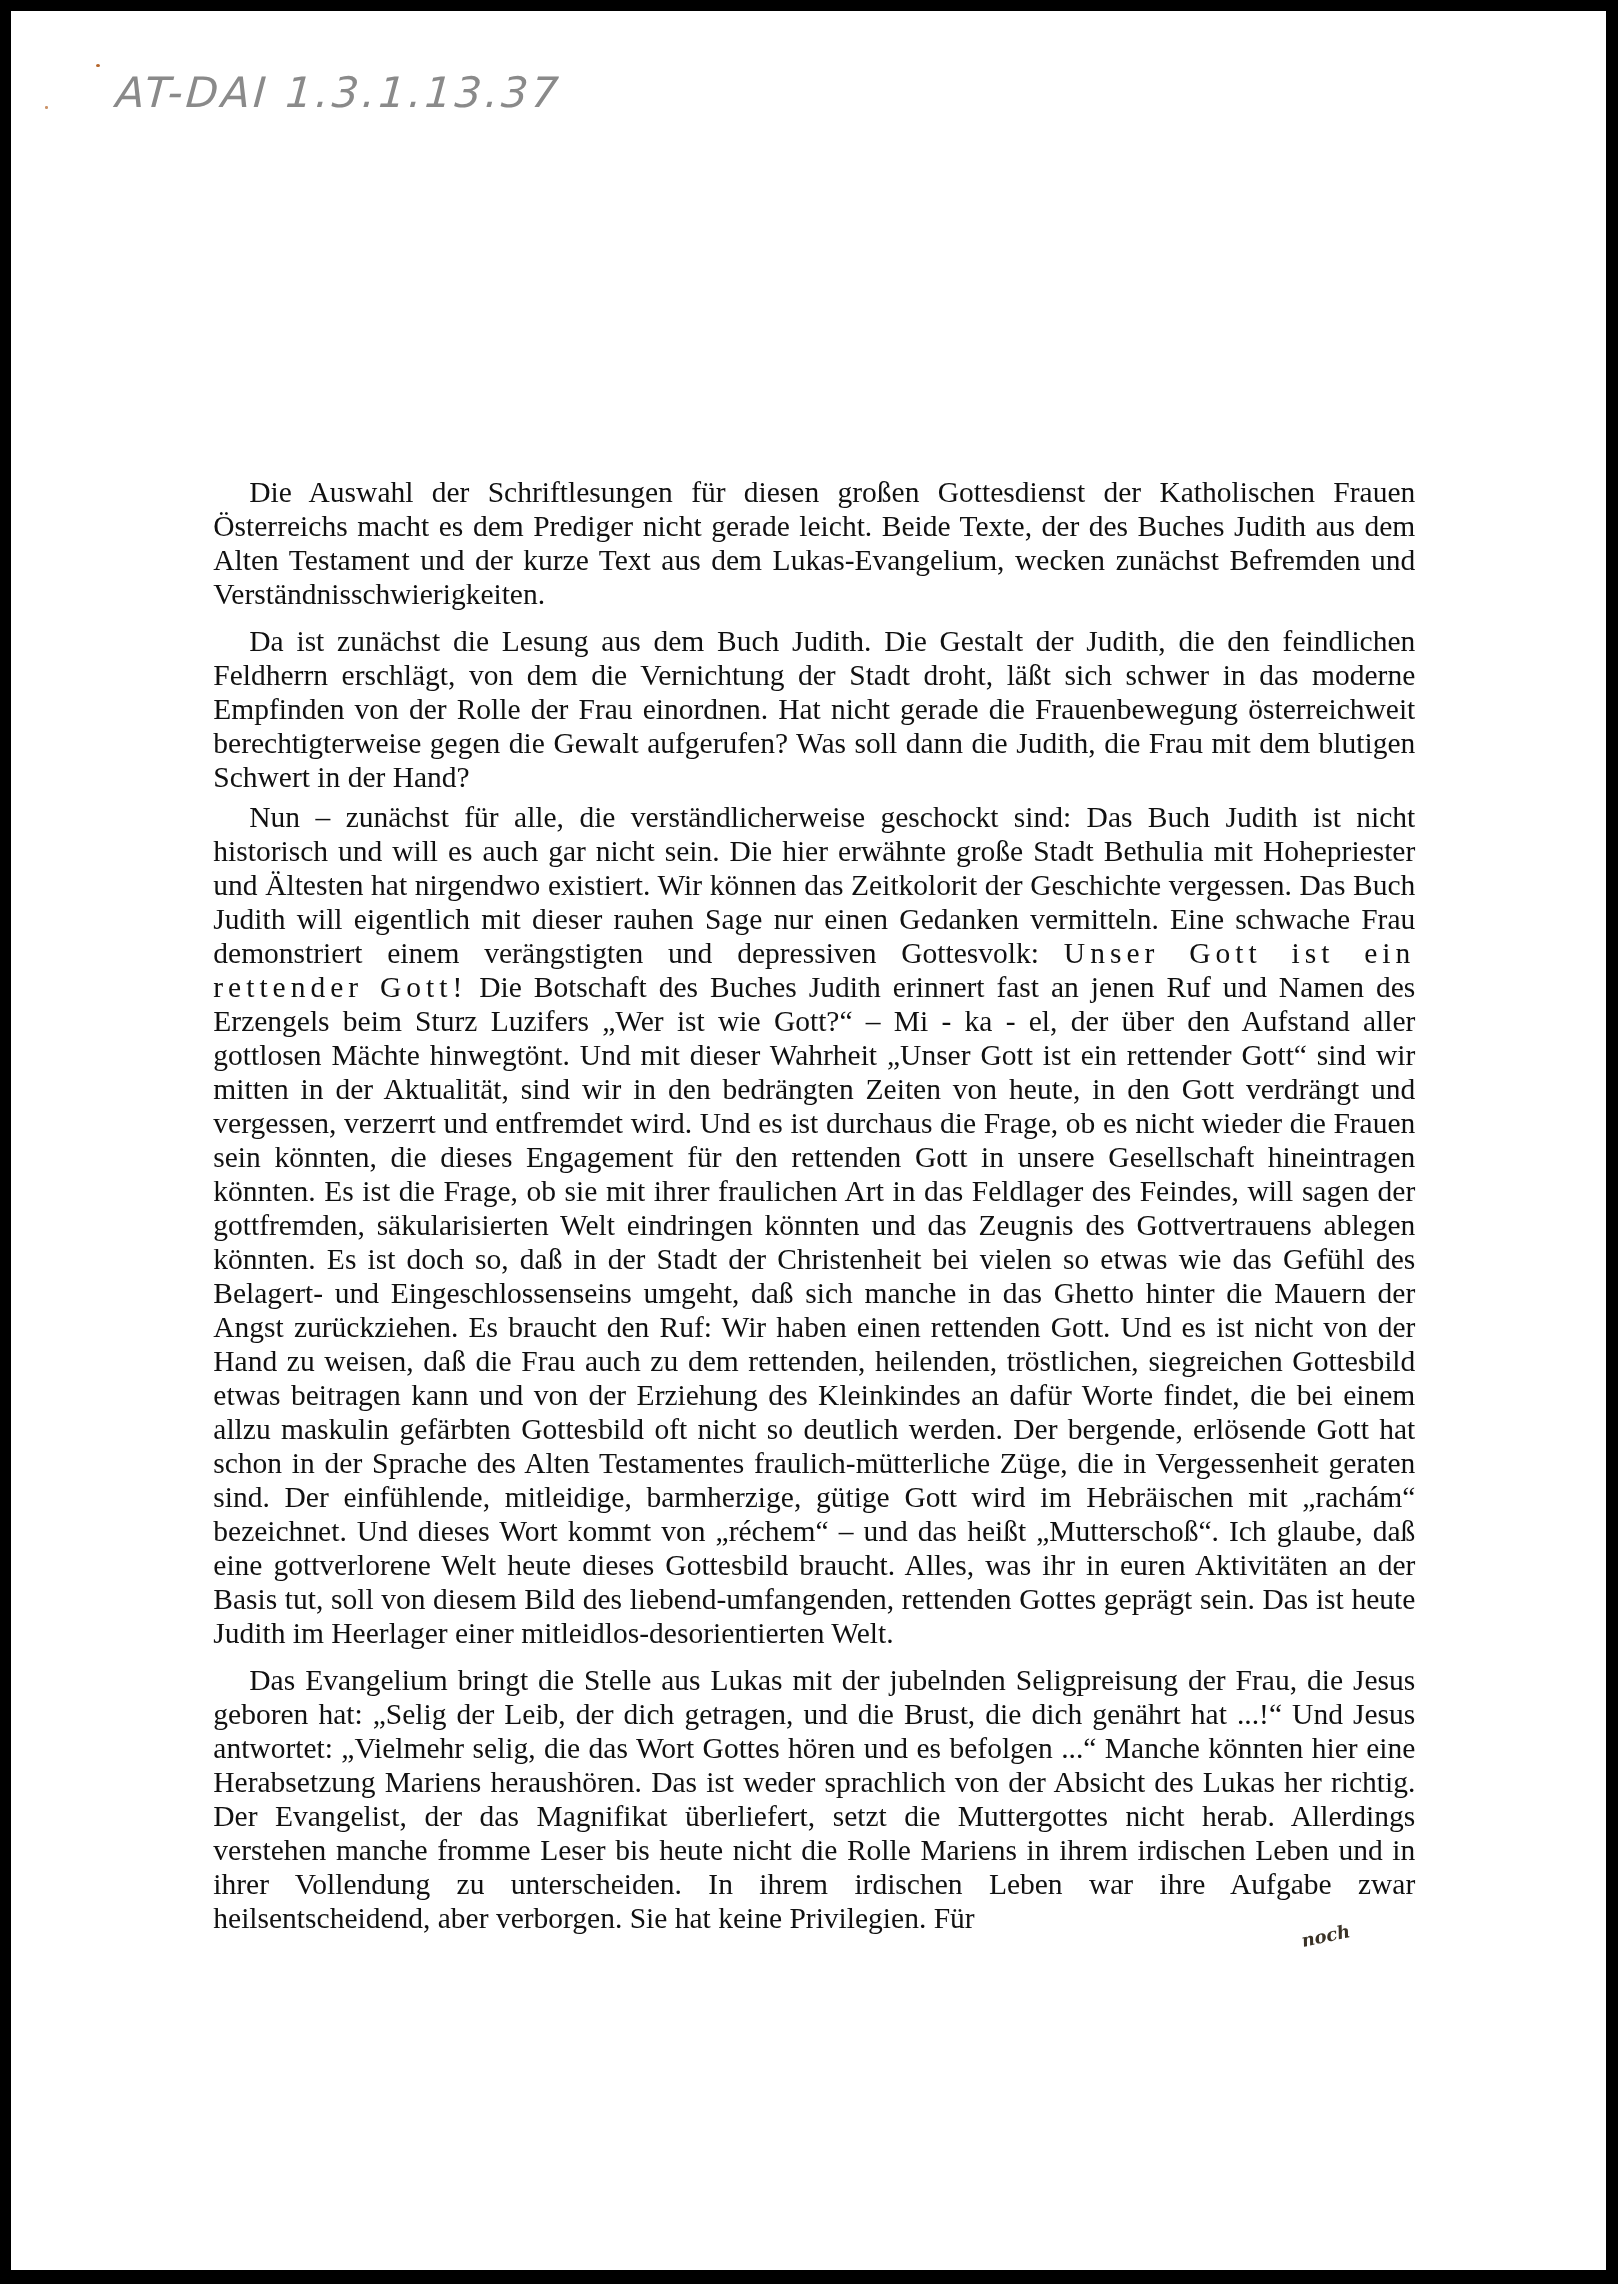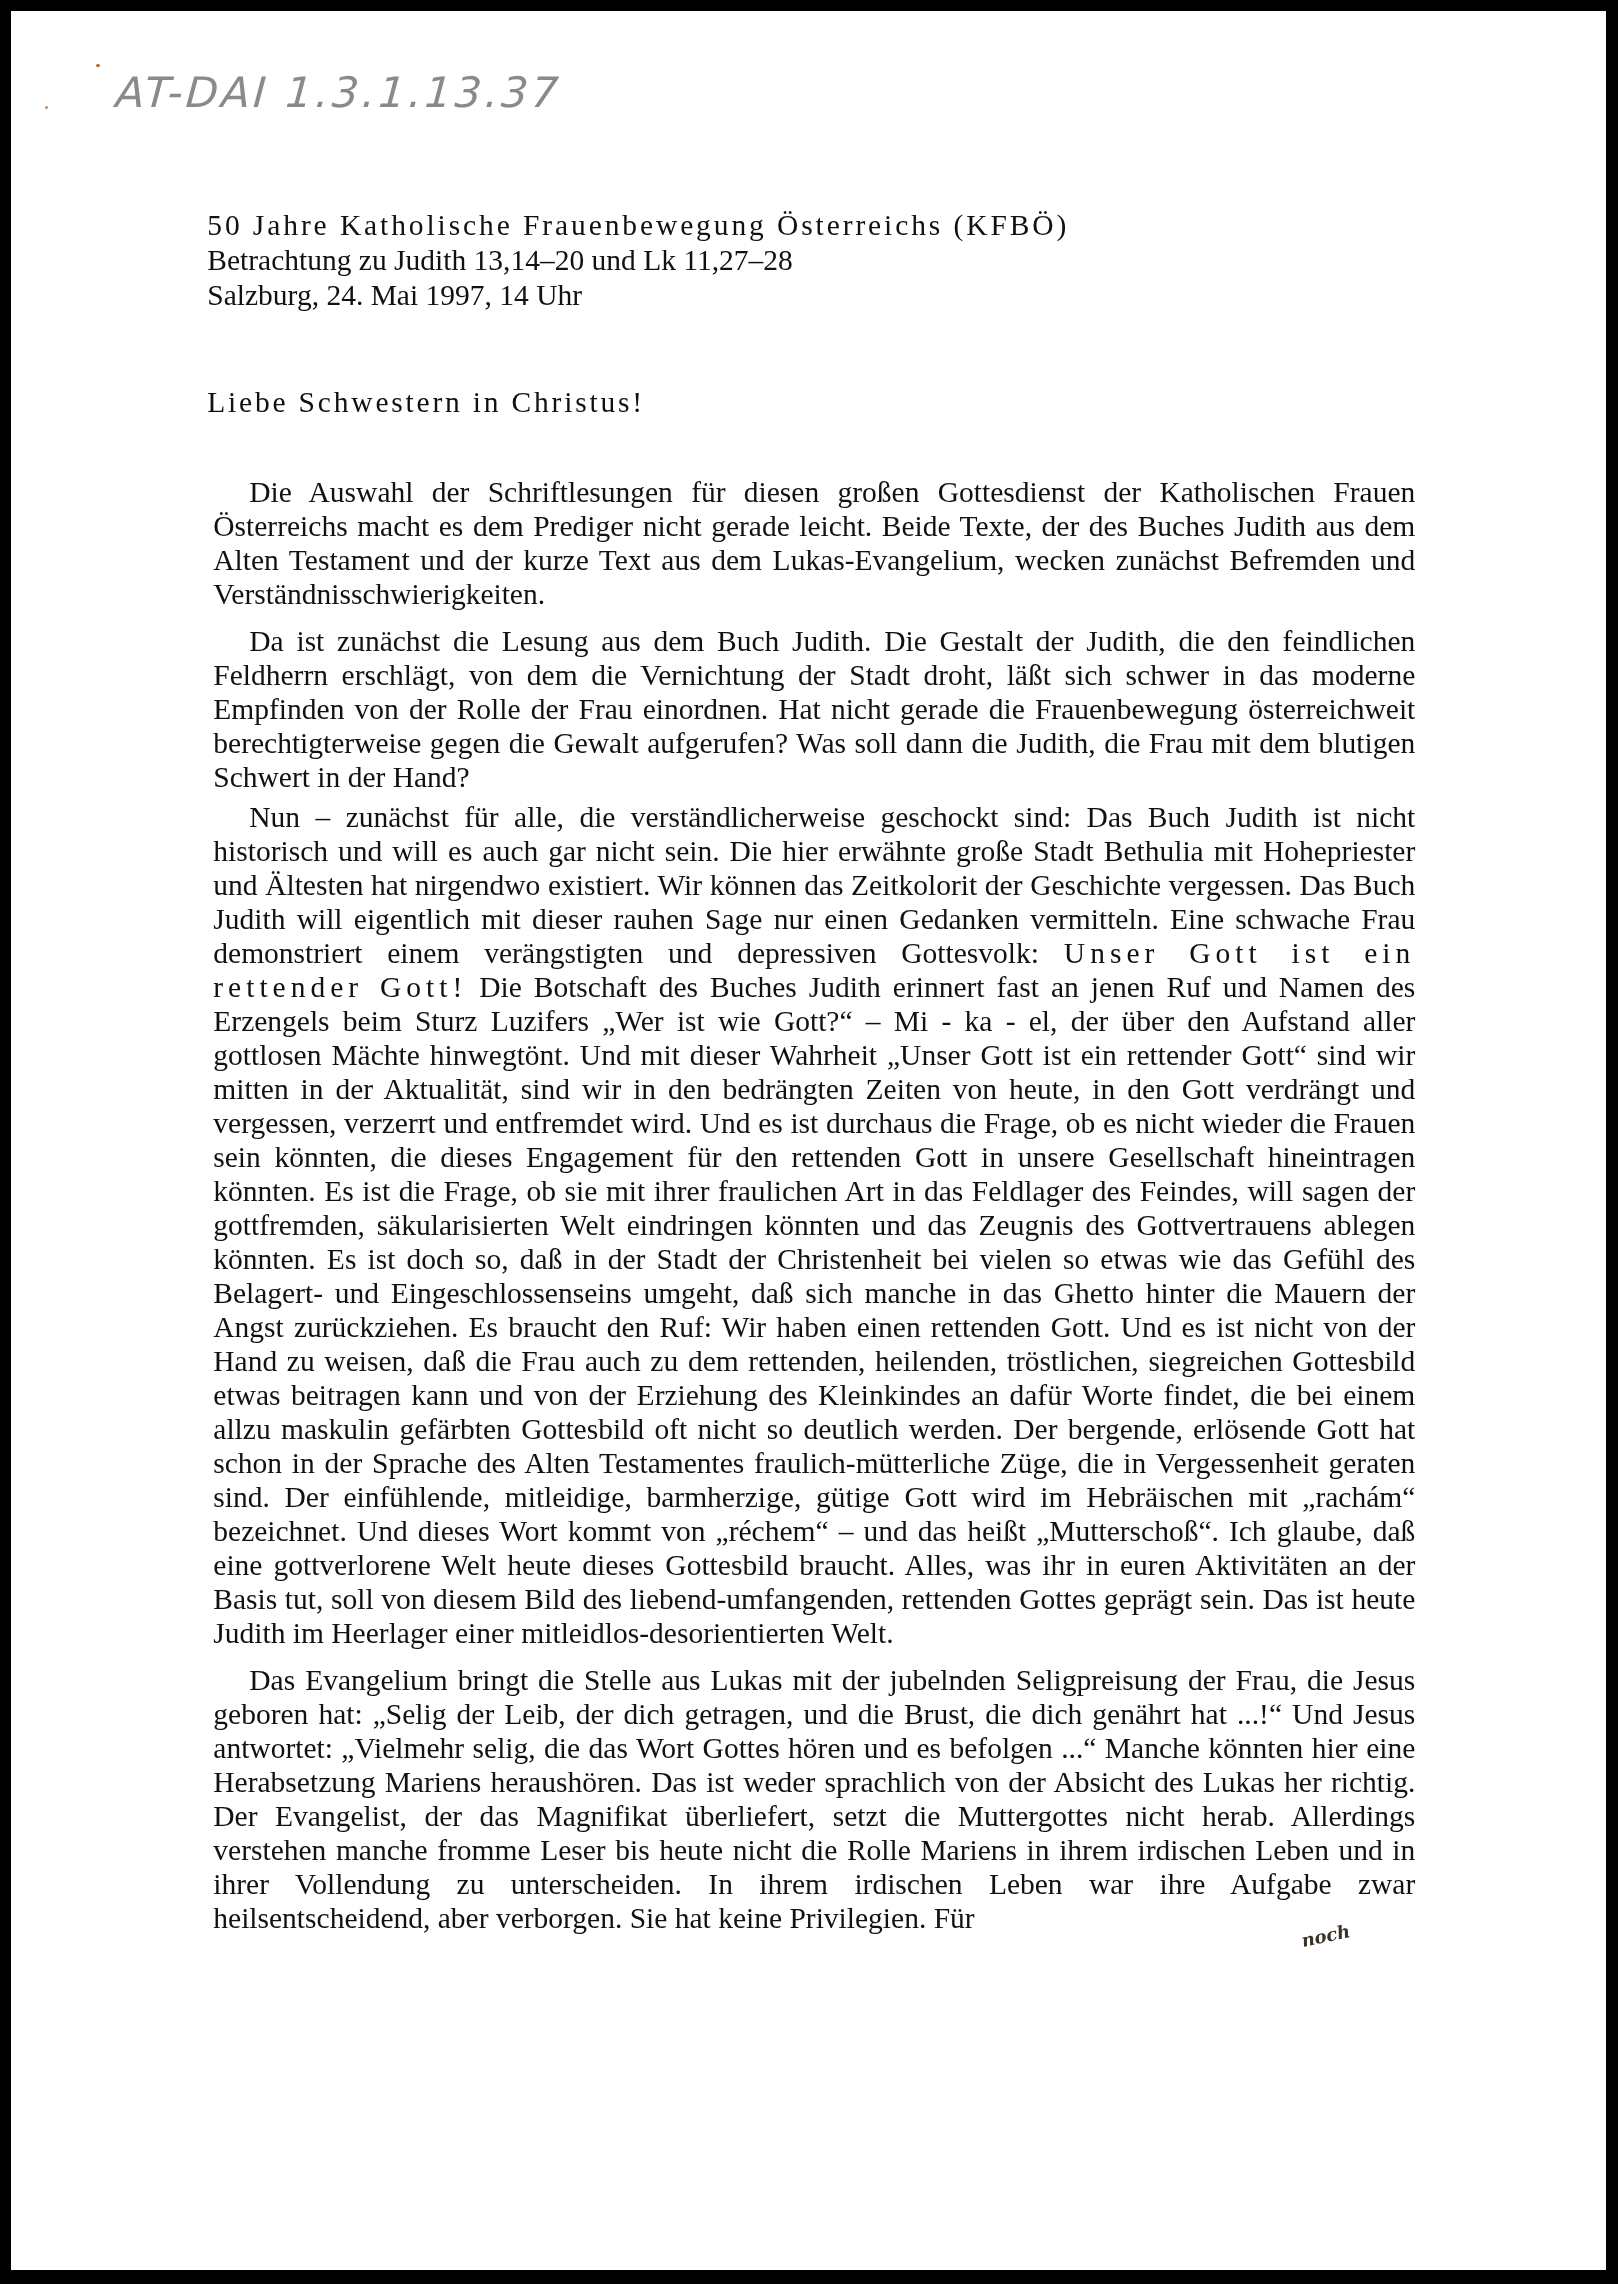--- a/index.html
+++ b/index.html
@@ -35,27 +35,21 @@
 </head>
 <body>
 
 <div class="page">
 
   <span class="speck" style="left:85px;top:53px;width:4px;height:3.2px;"></span>
   <span class="speck" style="left:34px;top:95px;width:2.4px;height:2.4px;opacity:.7;"></span>
 
   <div class="archive-label">AT-DAI 1.3.1.13.37</div>
 
-  <div class="text header">
-    <div class="l1">50 Jahre Katholische Frauenbewegung Österreichs (KFBÖ)</div>
-    <div>Betrachtung zu Judith 13,14–20 und Lk 11,27–28</div>
-    <div>Salzburg, 24. Mai 1997, 14 Uhr</div>
-  </div>
 
-  <div class="text salutation">Liebe Schwestern in Christus!</div>
 
   <div class="text body">
     <p>Die Auswahl der Schriftlesungen für diesen großen Gottesdienst der Katholischen Frauen Österreichs macht es dem Prediger nicht gerade leicht. Beide Texte, der des Buches Judith aus dem Alten Testament und der kurze Text aus dem Lukas-Evangelium, wecken zunächst Befremden und Verständnisschwierigkeiten.</p>
     <p class="gap">Da ist zunächst die Lesung aus dem Buch Judith. Die Gestalt der Judith, die den feindlichen Feldherrn erschlägt, von dem die Vernichtung der Stadt droht, läßt sich schwer in das moderne Empfinden von der Rolle der Frau einordnen. Hat nicht gerade die Frauenbewegung österreichweit berechtigterweise gegen die Gewalt aufgerufen? Was soll dann die Judith, die Frau mit dem blutigen Schwert in der Hand?</p>
     <p><span>Nun – zunächst für alle, die verständlicherweise geschockt sind: Das Buch Judith ist nicht historisch und will es auch gar nicht sein. Die hier erwähnte große Stadt Bethulia mit Hohepriester und Ältesten hat nirgendwo existiert. Wir können das Zeitkolorit der Geschichte vergessen. Das Buch Judith will eigentlich mit dieser rauhen Sage nur einen Gedanken vermitteln. Eine schwache Frau demonstriert einem verängstigten und depressiven Gottesvolk: </span><span class="spaced">Unser Gott ist ein rettender Gott!</span><span> Die Botschaft des Buches Judith erinnert fast an jenen Ruf und Namen des Erzengels beim Sturz Luzifers „Wer ist wie Gott?“ – Mi - ka - el, der über den Aufstand aller gottlosen Mächte hinwegtönt. Und mit dieser Wahrheit „Unser Gott ist ein rettender Gott“ sind wir mitten in der Aktualität, sind wir in den bedrängten Zeiten von heute, in den Gott verdrängt und vergessen, verzerrt und entfremdet wird. Und es ist durchaus die Frage, ob es nicht wieder die Frauen sein könnten, die dieses Engagement für den rettenden Gott in unsere Gesellschaft hineintragen könnten. Es ist die Frage, ob sie mit ihrer fraulichen Art in das Feldlager des Feindes, will sagen der gottfremden, säkularisierten Welt eindringen könnten und das Zeugnis des Gottvertrauens ablegen könnten. Es ist doch so, daß in der Stadt der Christenheit bei vielen so etwas wie das Gefühl des Belagert- und Eingeschlossenseins umgeht, daß sich manche in das Ghetto hinter die Mauern der Angst zurückziehen. Es braucht den Ruf: Wir haben einen rettenden Gott. Und es ist nicht  von der Hand zu weisen, daß die Frau auch zu dem rettenden, heilenden, tröstlichen, siegreichen Gottesbild etwas beitragen kann und von der Erziehung des Kleinkindes an dafür Worte findet, die bei einem allzu maskulin gefärbten Gottesbild oft nicht so deutlich werden. Der bergende, erlösende Gott hat schon in der Sprache des Alten Testamentes fraulich-mütterliche Züge, die in Vergessenheit geraten sind. Der einfühlende, mitleidige, barmherzige, gütige Gott wird im Hebräischen mit „rachám“ bezeichnet. Und dieses Wort kommt von „réchem“ – und das heißt „Mutterschoß“. Ich glaube, daß eine gottverlorene Welt heute dieses Gottesbild braucht. Alles, was ihr in euren Aktivitäten an der Basis tut, soll von diesem Bild des liebend-umfangenden, rettenden Gottes geprägt sein. Das ist heute Judith im Heerlager einer mitleidlos-desorientierten Welt.</span></p>
     <p class="gap">Das Evangelium bringt die Stelle aus Lukas mit der jubelnden Seligpreisung der Frau, die Jesus geboren hat: „Selig der Leib, der dich getragen, und die Brust, die dich genährt hat ...!“ Und Jesus antwortet: „Vielmehr selig, die das Wort Gottes hören und es befolgen ...“ Manche könnten hier eine Herabsetzung Mariens heraushören. Das ist weder sprachlich von der Absicht des Lukas her richtig. Der Evangelist, der das Magnifikat überliefert, setzt die Muttergottes nicht herab. Allerdings verstehen manche fromme Leser bis heute nicht die Rolle Mariens in ihrem irdischen Leben und in ihrer Vollendung zu unterscheiden. In ihrem irdischen Leben war ihre Aufgabe zwar heilsentscheidend, aber verborgen. Sie hat keine Privilegien. Für</p>
   </div>
 
   <div class="hand-note">noch</div>
 </div>

